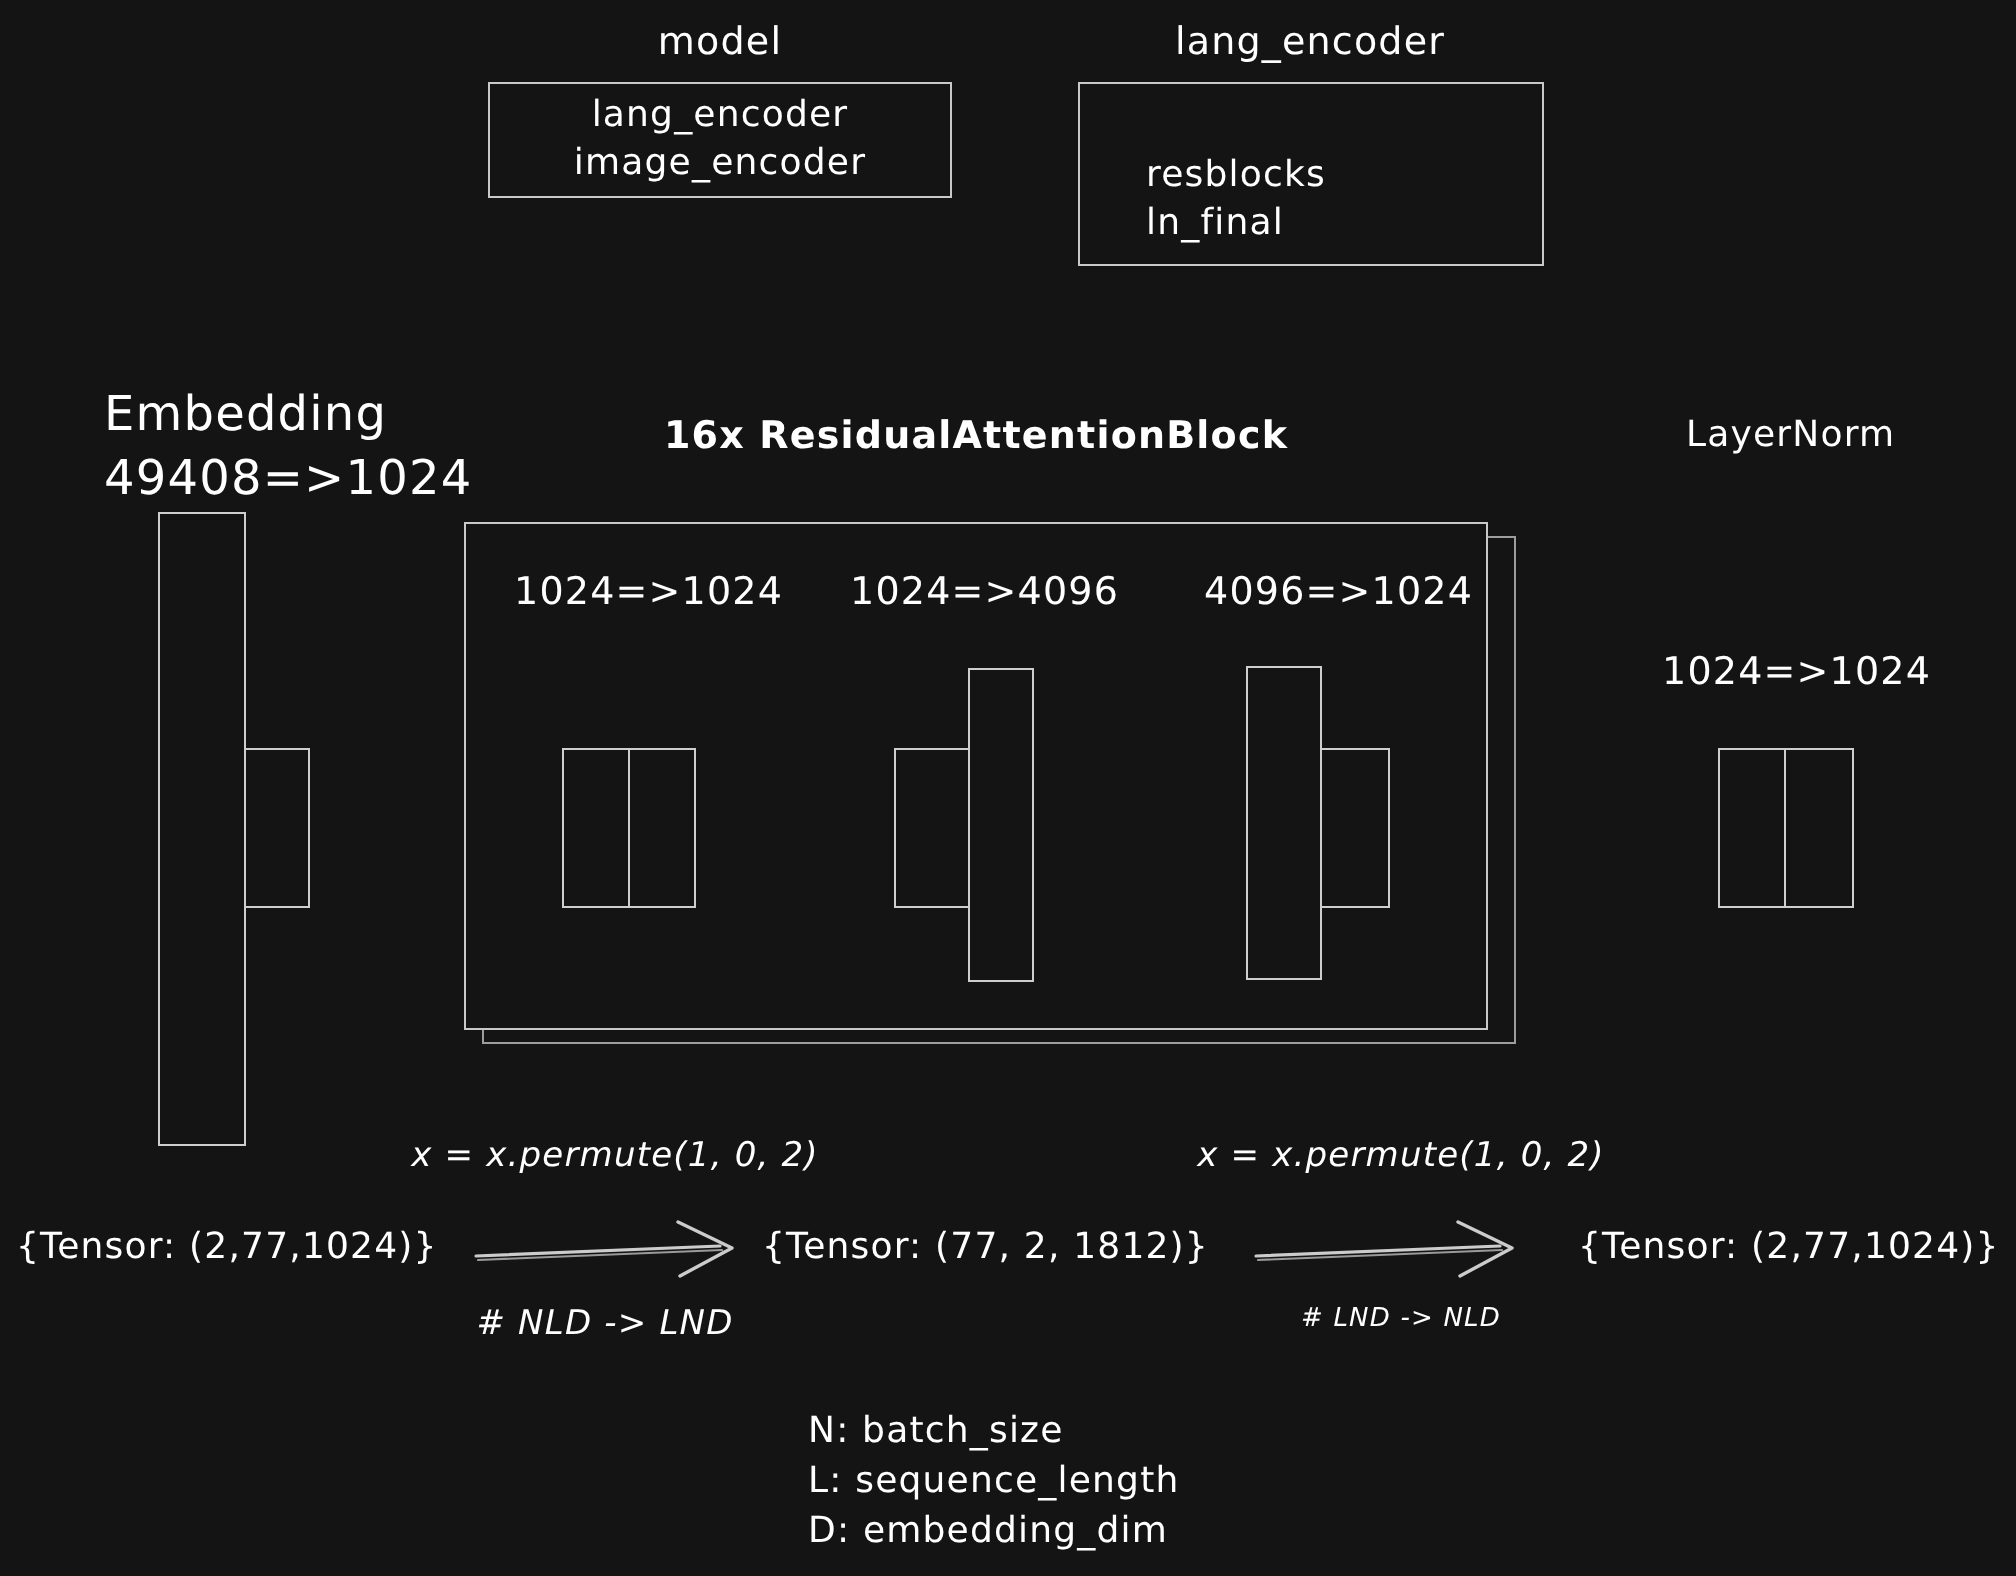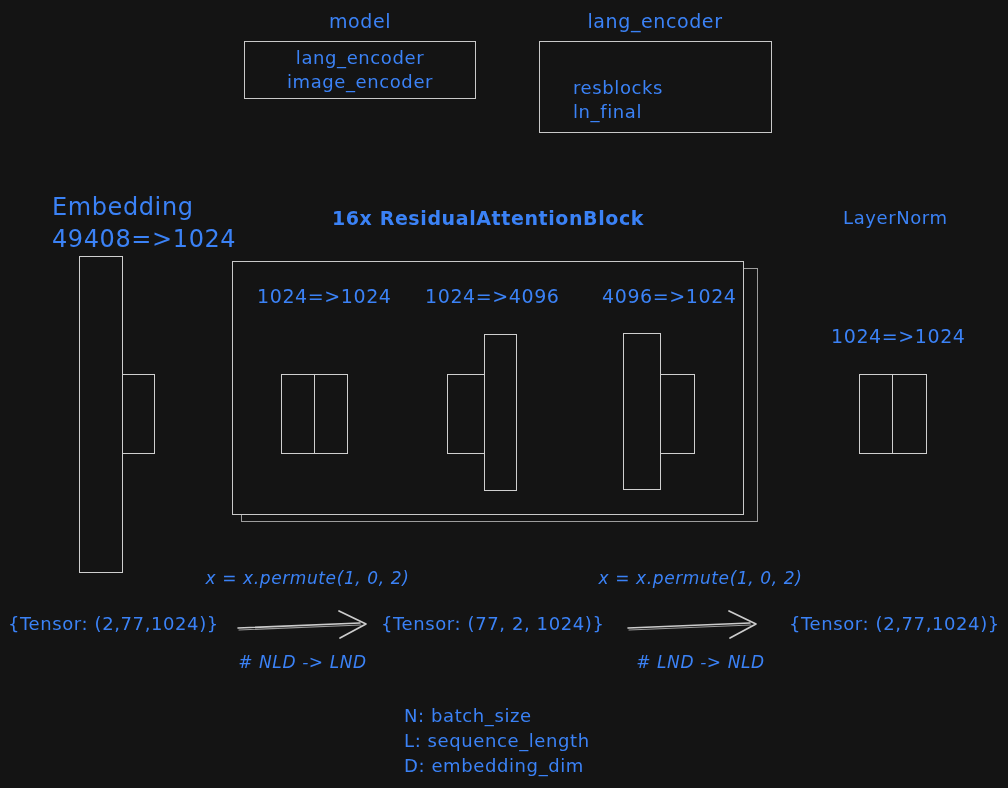--- a/index.html
+++ b/index.html
@@ -15,21 +15,21 @@
     background: #141414;
     overflow: hidden;
     font-family: "DejaVu Sans", sans-serif;
     color: #e8e8e8;
   }
 
   
   .txt {
     position: absolute;
     white-space: pre;
-    color: #3b82f6;
+    color: #ffffff;
     letter-spacing: 0.6px;
   }
   .hand      { font-family: "DejaVu Sans", sans-serif; }
   .hand-i    { font-family: "DejaVu Sans", sans-serif; font-style: italic; }
   .center    { text-align: center; }
 
   
   .box {
     position: absolute;
     border: 1.6px solid #c9c9c9;
@@ -107,39 +107,39 @@
   <div class="txt hand" style="left:843px; top:207px; font-size:18px;">LayerNorm</div>
   <div class="txt hand" style="left:831px; top:325px; font-size:19px;">1024=&gt;1024</div>
 
   <div class="rect" style="left:859px; top:374px; width:34px; height:80px;"></div>
   <div class="rect" style="left:892px; top:374px; width:35px; height:80px;"></div>
 
   <div class="txt hand-i center" style="left:195px; top:568px; width:225px; font-size:17px;">x = x.permute(1, 0, 2)</div>
   <div class="txt hand-i center" style="left:588px; top:568px; width:225px; font-size:17px;">x = x.permute(1, 0, 2)</div>
 
   <div class="txt hand" style="left:8px; top:613px; font-size:18px;">{Tensor: (2,77,1024)}</div>
-  <div class="txt hand" style="left:381px; top:613px; font-size:18px;">{Tensor: (77, 2, 1024)}</div>
+  <div class="txt hand" style="left:381px; top:613px; font-size:18px;">{Tensor: (77, 2, 1812)}</div>
   <div class="txt hand" style="left:789px; top:613px; font-size:18px;">{Tensor: (2,77,1024)}</div>
 
   <div class="arrow" style="left:236px; top:608px; z-index:3;">
     <svg width="140" height="34" viewBox="0 0 140 34">
       <path d="M2,20 L124,15" stroke="#cccccc" stroke-width="1.6" fill="none" stroke-linecap="round"></path>
       <path d="M3,22 L125,17" stroke="#9a9a9a" stroke-width="1.1" fill="none" stroke-linecap="round"></path>
       <path d="M103,3 L130,16 L104,30" stroke="#cccccc" stroke-width="1.7" fill="none" stroke-linecap="round" stroke-linejoin="round"></path>
     </svg>
   </div>
 
   <div class="arrow" style="left:626px; top:608px; z-index:3;">
     <svg width="140" height="34" viewBox="0 0 140 34">
       <path d="M2,20 L124,15" stroke="#cccccc" stroke-width="1.6" fill="none" stroke-linecap="round"></path>
       <path d="M3,22 L125,17" stroke="#9a9a9a" stroke-width="1.1" fill="none" stroke-linecap="round"></path>
       <path d="M103,3 L130,16 L104,30" stroke="#cccccc" stroke-width="1.7" fill="none" stroke-linecap="round" stroke-linejoin="round"></path>
     </svg>
   </div>
 
   <div class="txt hand-i center" style="left:190px; top:652px; width:225px; font-size:17px;text-align:center;"># NLD -&gt; LND</div>
-  <div class="txt hand-i center" style="left:588px; top:652px; width:225px; font-size:17px;"># LND -&gt; NLD</div>
+  <div class="txt hand-i center" style="left:588px; top:652px; width:225px; font-size:13px;"># LND -&gt; NLD</div>
 
   <div class="txt hand" style="left:404px; top:705px; font-size:18px;">N: batch_size</div>
   <div class="txt hand" style="left:404px; top:730px; font-size:18px;">L: sequence_length</div>
   <div class="txt hand" style="left:404px; top:755px; font-size:18px;">D: embedding_dim</div>
 
 </div>
 
 </body></html>

